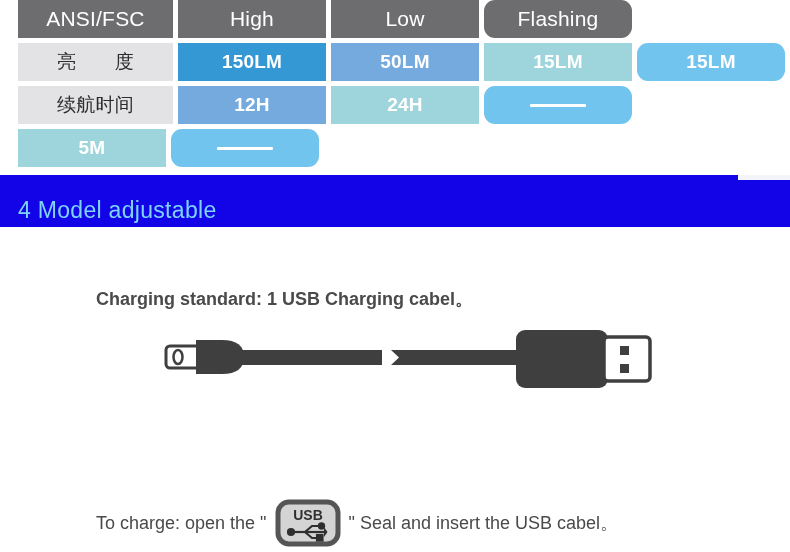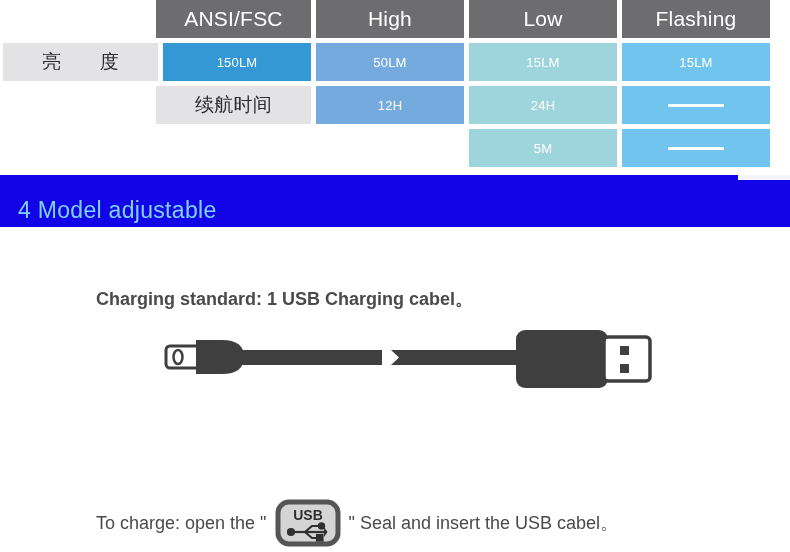--- a/index.html
+++ b/index.html
@@ -22,34 +22,33 @@
     left: 18px;
     top: 0px;
     width: 752px;
     height: 168px;
   }
   .table-row {
     display: flex;
     width: 100%;
     height: 38px;
     margin-bottom: 5px;
-    justify-content: flex-end;
   }
   .table-row.header-row { height: 38px; }
   .table-row:last-child { margin-bottom: 0; }
 
   .cell {
     display: flex;
     align-items: center;
     justify-content: center;
     margin-right: 5px;
     box-sizing: border-box;
     letter-spacing: 0.2px;
   }
-  .cell:last-child { margin-right: 0; }
+  .cell:last-child { margin-right: 0; border-radius: 11px; }
 
   .col-label  { width: 155px; flex: 0 0 155px; }
   .col-high   { width: 148px; flex: 0 0 148px; }
   .col-low    { width: 148px; flex: 0 0 148px; }
   .col-flood  { width: 148px; flex: 0 0 148px; }
   .col-flash  { width: 148px; flex: 0 0 148px; }
 
   
   .header-row .cell {
     background: #6d6d70;
@@ -65,21 +64,21 @@
     color: #2c2c2c;
     font-size: 19px;
     font-weight: 400;
   }
 
   
   .v-high  { background: #3498d5; color: #ffffff; }
   .v-low   { background: #74aadd; color: #ffffff; }
   .v-flood { background: #9ed5dc; color: #ffffff; }
   .v-flash { background: #71c4ee; color: #ffffff; }
-  .value-cell { font-size: 13px; font-weight: 400; }
+  .value-cell { font-size: 19px; font-weight: 700; }
 
   .dash {
     display: block;
     width: 56px;
     height: 3px;
     background: #ffffff;
     border-radius: 1px;
   }
 
   

